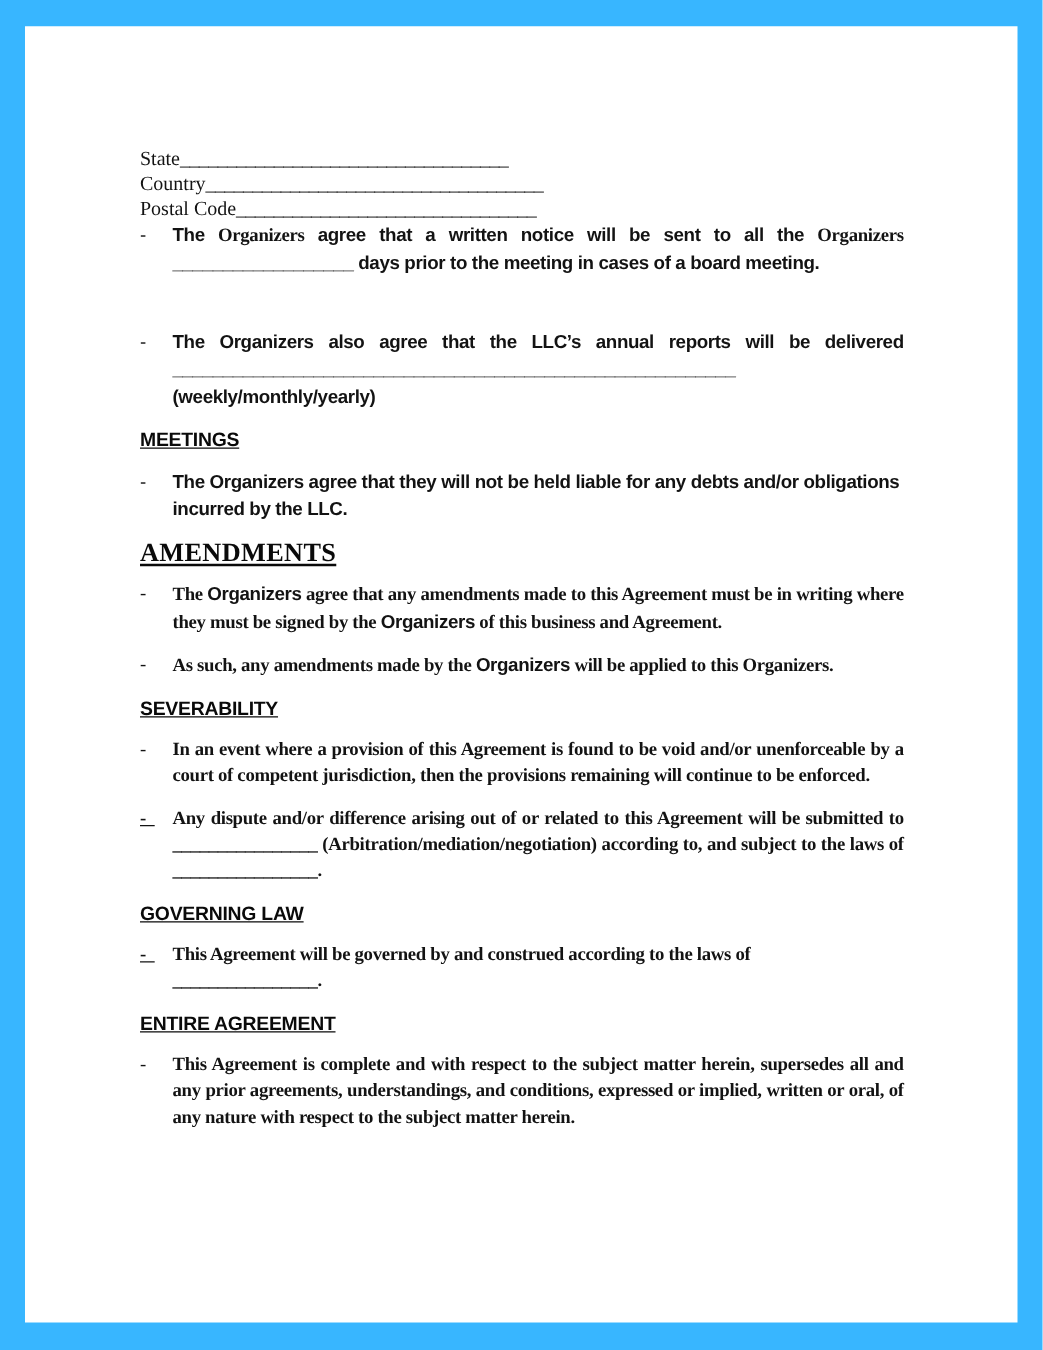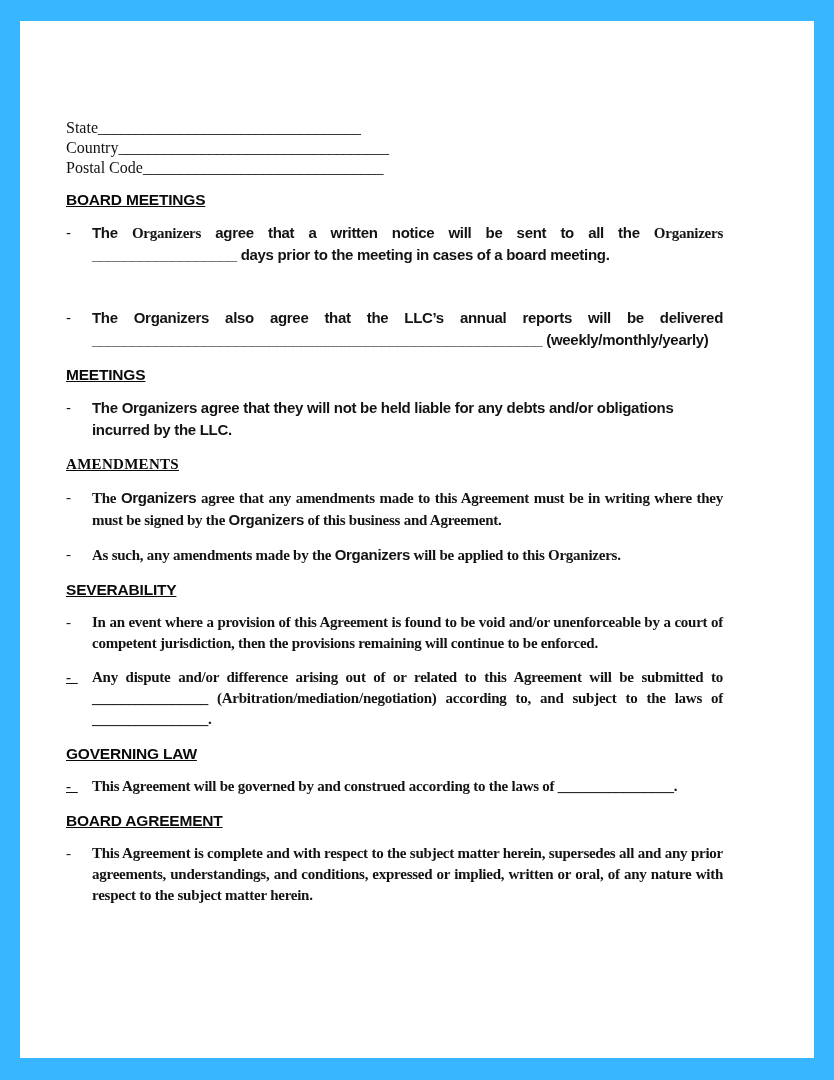--- a/index.html
+++ b/index.html
@@ -5,42 +5,42 @@
   * { margin: 0; padding: 0; box-sizing: border-box; }
   html, body { width: 834px; height: 1080px; overflow: hidden; }
   body { background: #38b6ff; position: relative; }
   .page {
     position: absolute;
     left: 20px; top: 21px;
     width: 794px; height: 1037px;
     background: #ffffff;
   }
   .content {
-    padding: 97px 91px 0 46px;
+    padding: 97px 91px 0 92px;
     color: #131313;
   }
   .f-serif { font-family: "Liberation Serif", serif; letter-spacing: -0.25px; }
   .f-sans  { font-family: "Liberation Sans", sans-serif; letter-spacing: -0.3px; }
   .field {
     font-family: "Liberation Serif", serif;
     font-size: 16px;
     line-height: 20px;
     white-space: nowrap;
   }
   .field .blank { letter-spacing: -0.5px; }
   .heading {
     font-weight: bold;
     font-size: 15.5px;
     line-height: 21px;
     text-decoration: underline;
     margin: 11px 0 12px 0;
     color: #0a0a0a;
   }
   .heading.f-sans { letter-spacing: -0.2px; }
-  .heading.f-serif { font-size: 15px; letter-spacing: 0.3px; }
+  .heading.f-serif { font-size: 21px; letter-spacing: 0.3px; }
   .bullet {
     display: flex;
     font-size: 15px;
     line-height: 21px;
     margin-bottom: 13px;
   }
   .bullet.gap-after { margin-bottom: 41px; }
   .marker { width: 26px; flex: none; }
   .marker.m-ul { text-decoration: underline; font-weight: bold; }
   .btext { flex: 1; text-align: left; font-weight: bold; }
@@ -50,21 +50,20 @@
 <body>
 
 <div class="page">
   <div class="content">
     <div>
         <div class="field"><span>State</span><span class="blank">___________________________________</span></div>
         <div class="field"><span>Country</span><span class="blank">____________________________________</span></div>
         <div class="field"><span>Postal Code</span><span class="blank">________________________________</span></div>
       </div>
     <div>
-        <div class="heading f-sans">BOARD MEETINGS</div>
         <div class="bullet gap-after">
           <span class="marker f-sans">-</span>
           <div class="btext justify"><span class="f-sans">The </span><span class="f-serif">Organizers</span><span class="f-sans"> agree that a written notice will be sent to all the </span><span class="f-serif">Organizers</span><span class="f-sans"> __________________ days prior to the meeting in cases of a board meeting.</span></div>
         </div>
         <div class="bullet">
           <span class="marker f-sans">-</span>
           <div class="btext justify"><span class="f-sans">The Organizers also agree that the LLC’s annual reports will be delivered ________________________________________________________ (weekly/monthly/yearly)</span></div>
         </div>
         <div class="heading f-sans">MEETINGS</div>
         <div class="bullet">
@@ -87,20 +86,20 @@
         </div>
         <div class="bullet">
           <span class="marker f-serif m-ul">-&nbsp;&nbsp;</span>
           <div class="btext justify"><span class="f-serif">Any dispute and/or difference arising out of or related to this Agreement will be submitted to ________________ (Arbitration/mediation/negotiation) according to, and subject to the laws of ________________.</span></div>
         </div>
         <div class="heading f-sans">GOVERNING LAW</div>
         <div class="bullet">
           <span class="marker f-serif m-ul">-&nbsp;&nbsp;</span>
           <div class="btext"><span class="f-serif">This Agreement will be governed by and construed according to the laws of ________________.</span></div>
         </div>
-        <div class="heading f-sans">BOARD AGREEMENT</div>
+        <div class="heading f-sans">ENTIRE AGREEMENT</div>
         <div class="bullet">
           <span class="marker f-serif">-</span>
           <div class="btext justify"><span class="f-serif">This Agreement is complete and with respect to the subject matter herein, supersedes all and any prior agreements, understandings, and conditions, expressed or implied, written or oral, of any nature with respect to the subject matter herein.</span></div>
         </div>
       </div>
   </div>
 </div>
 
 </body></html>

